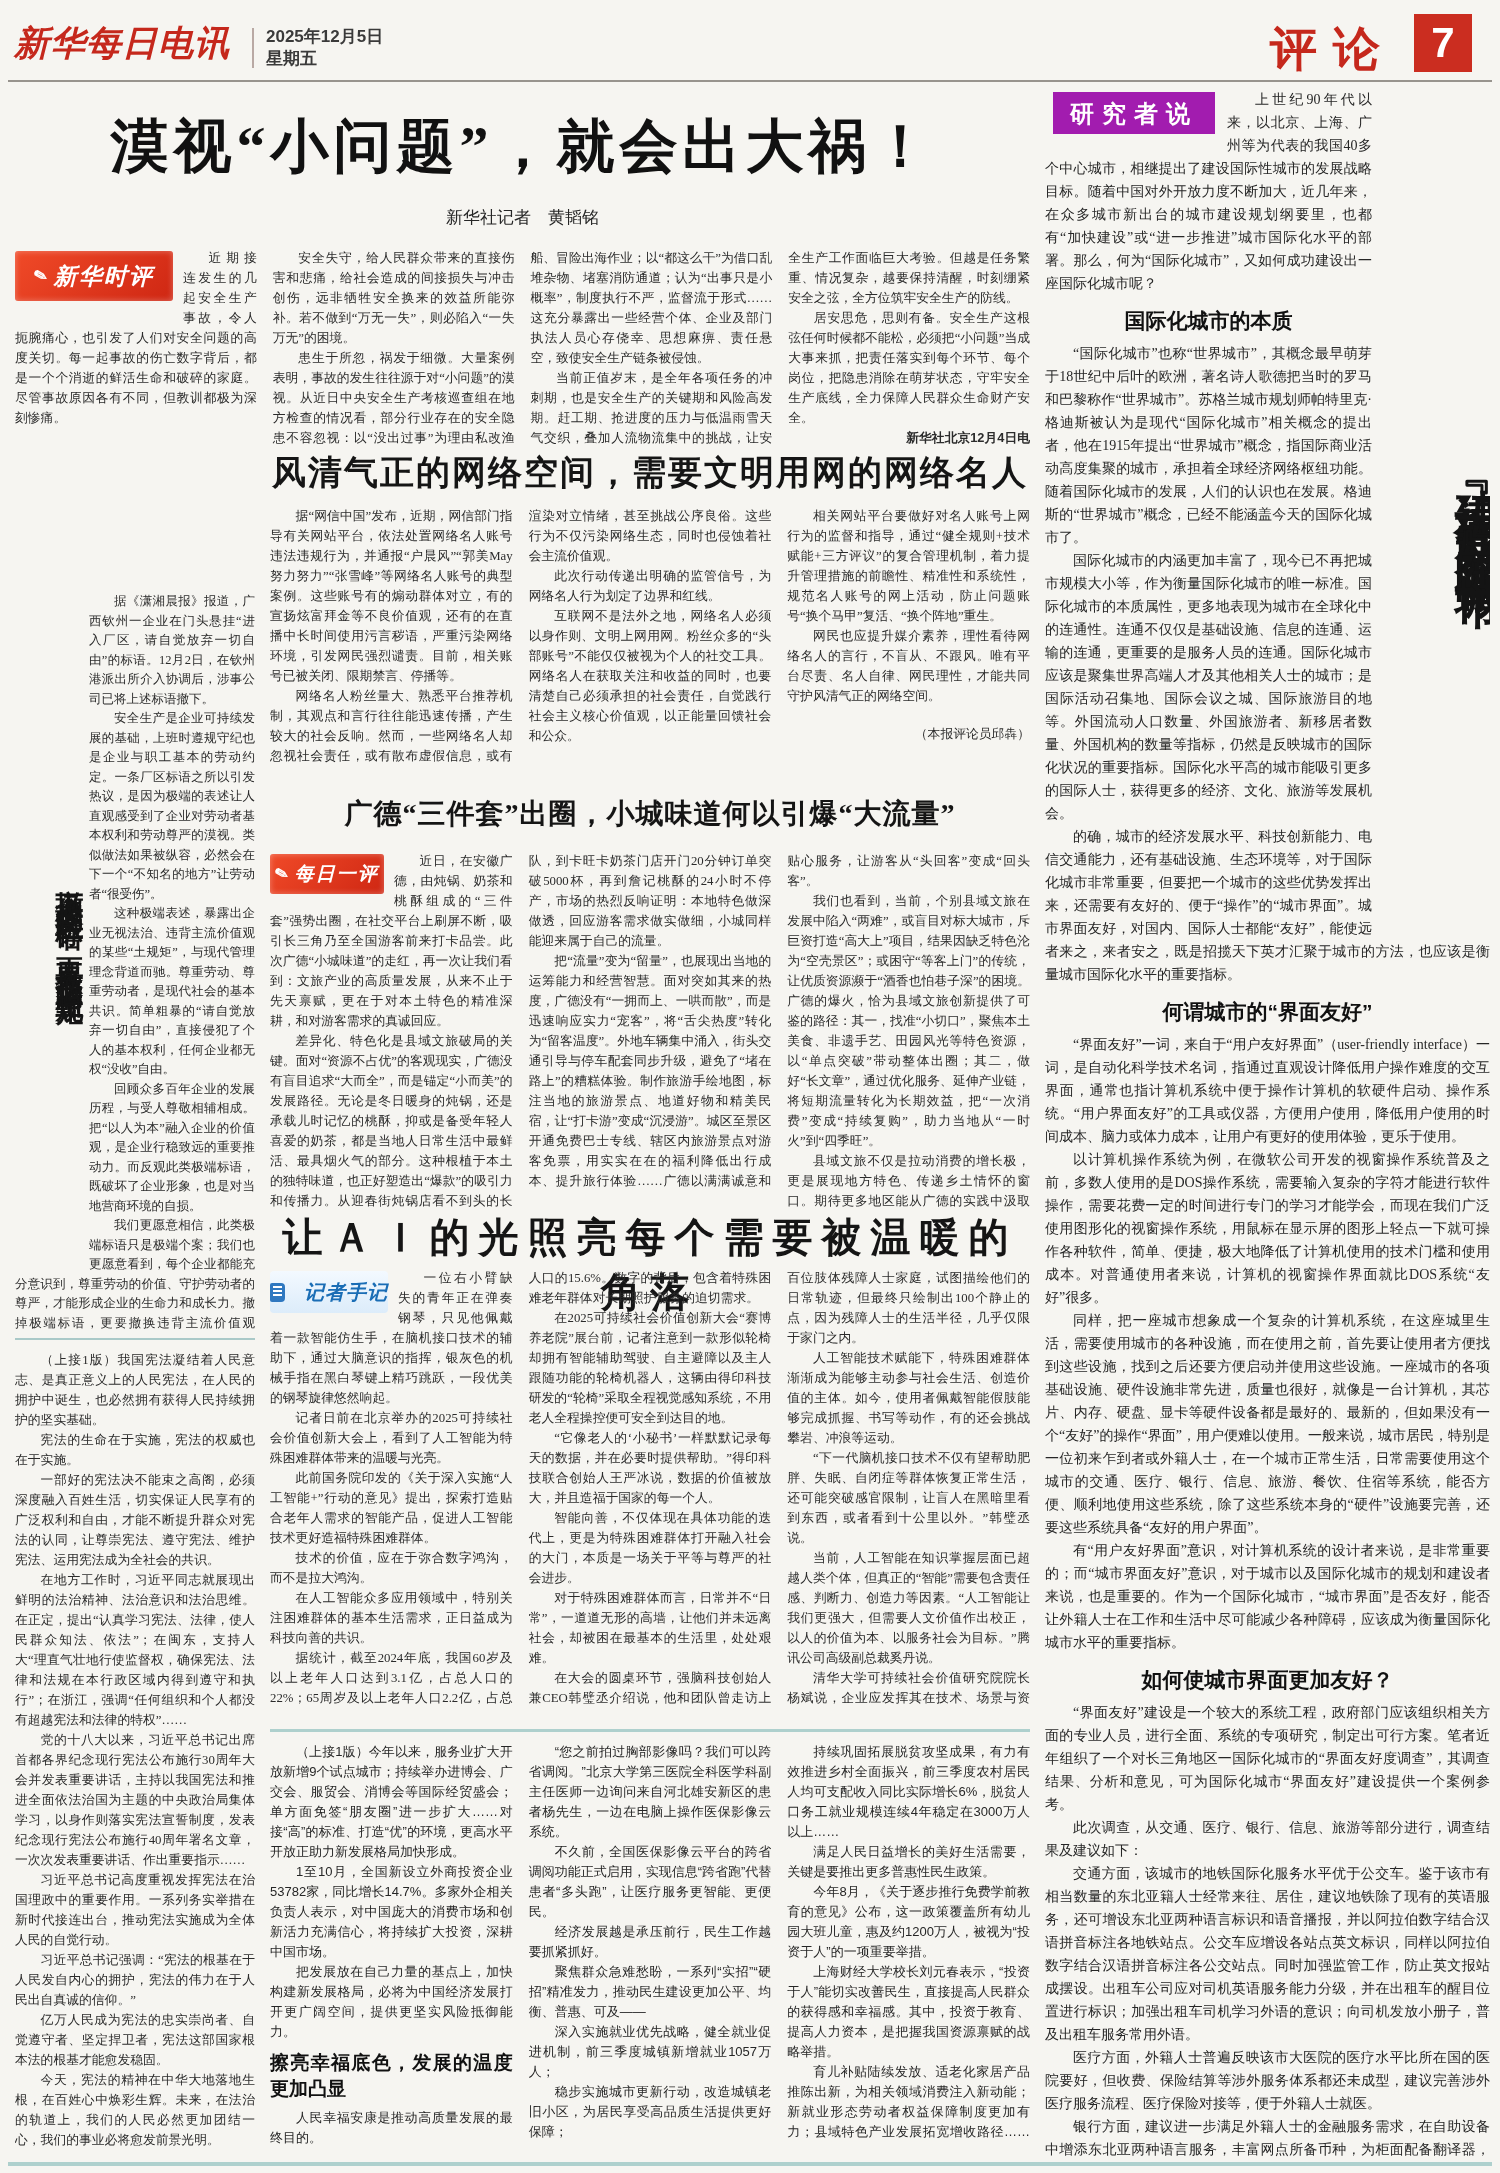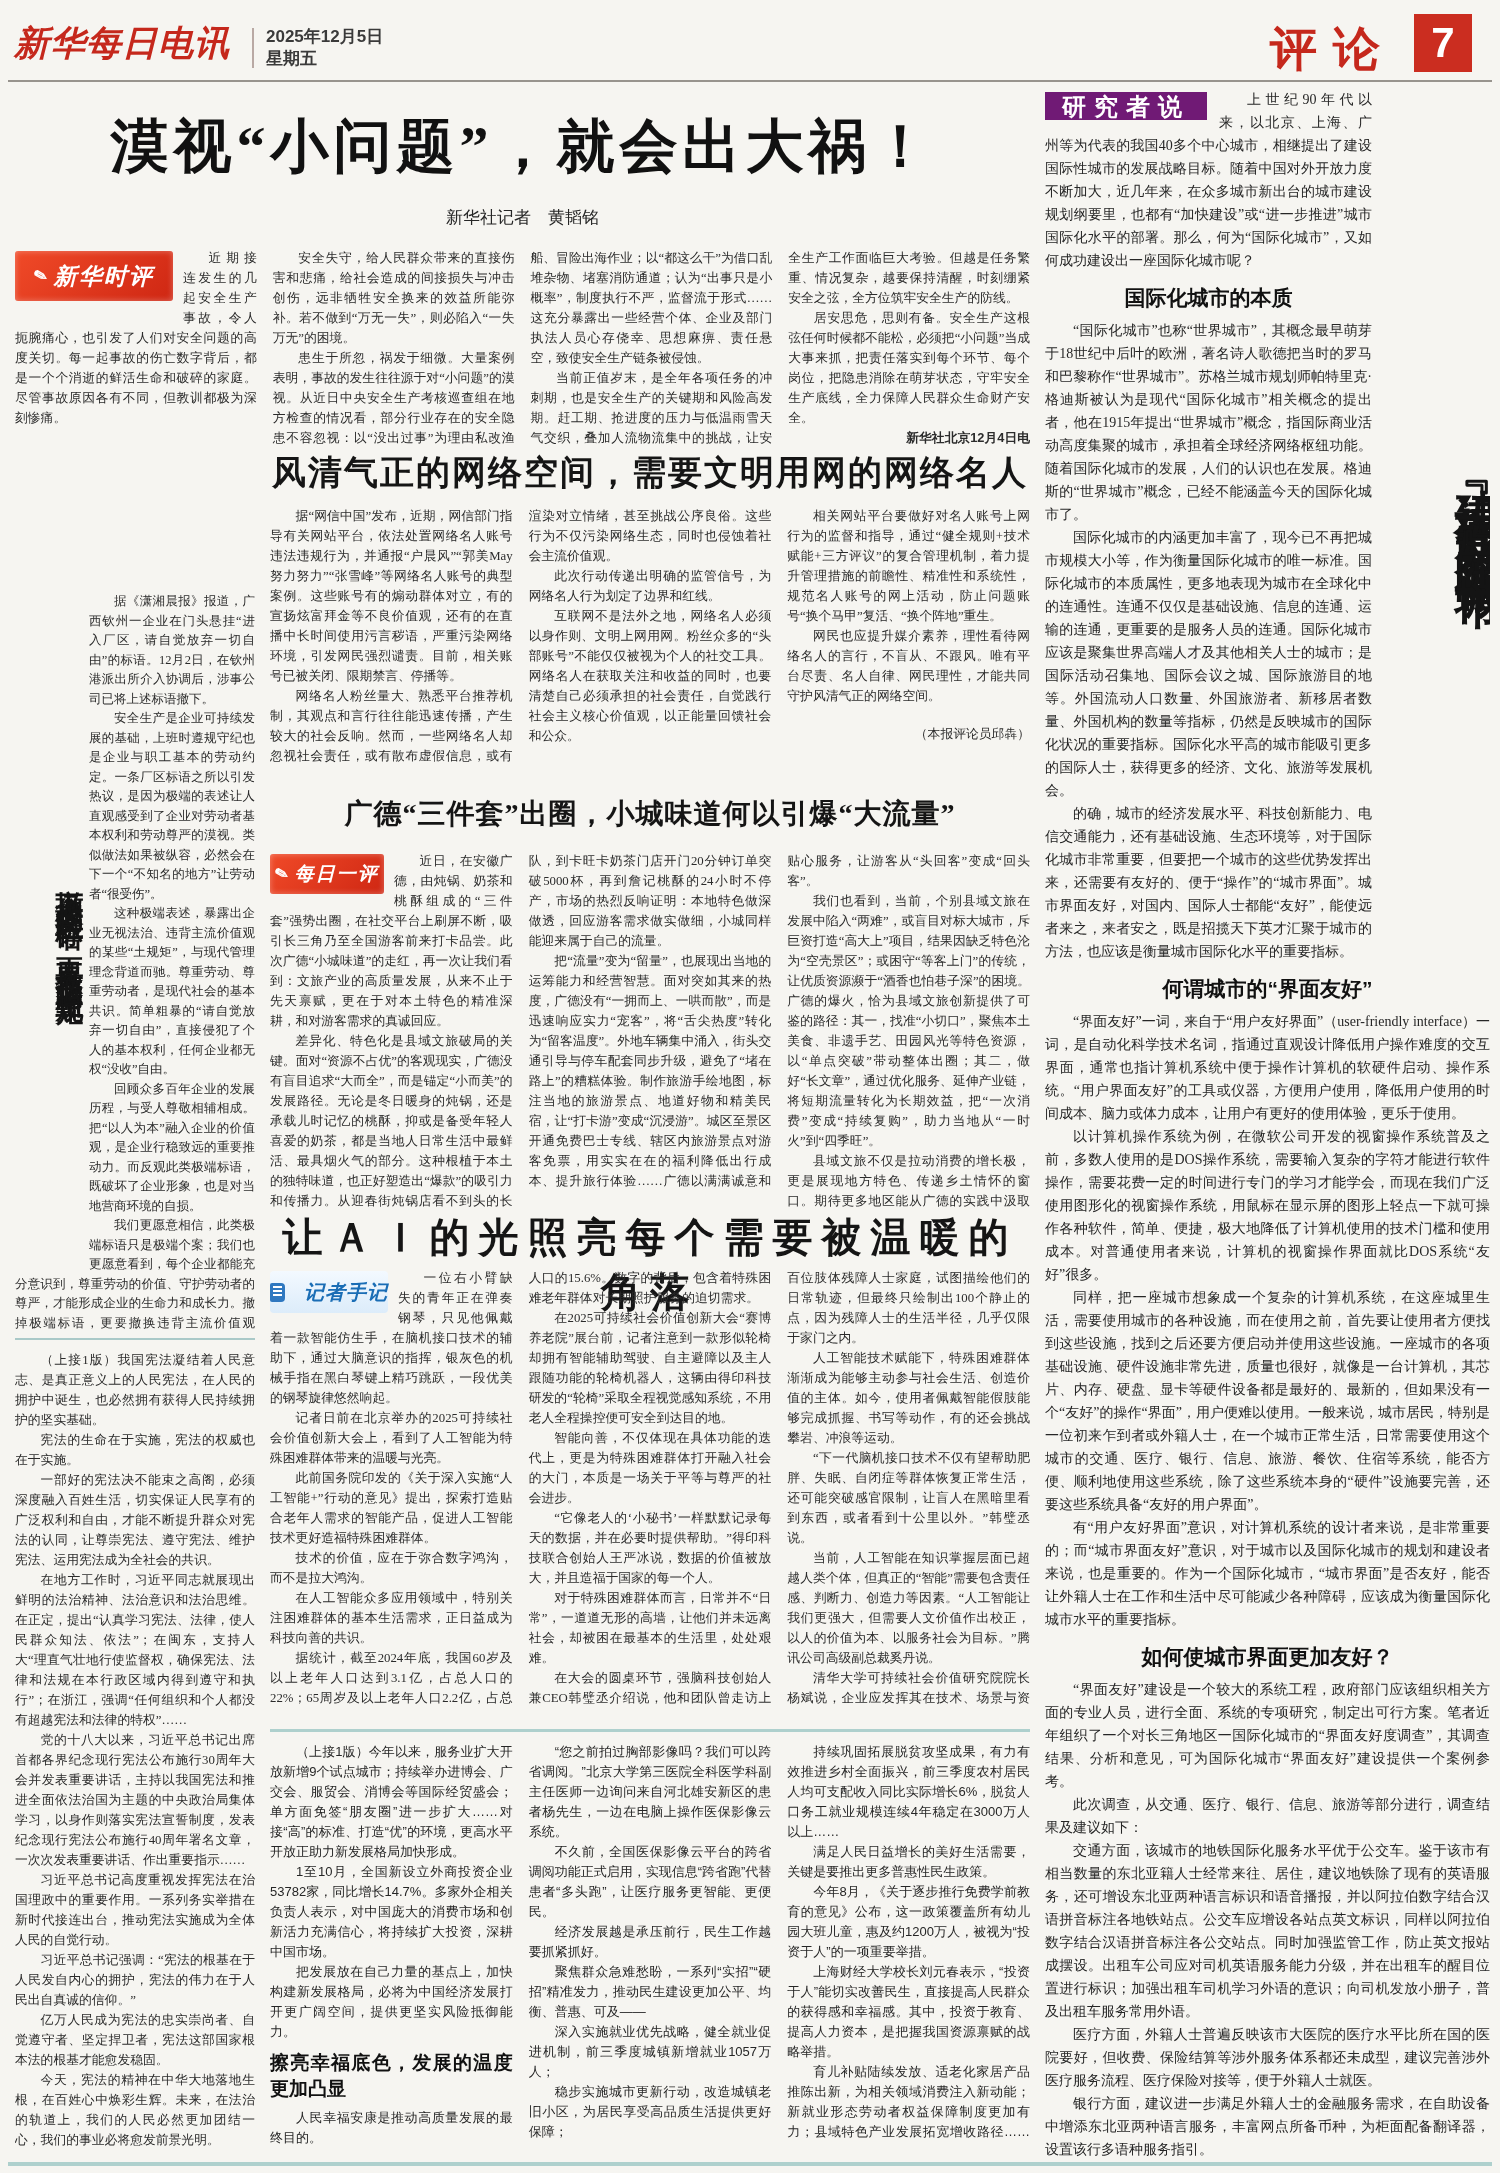--- a/index.html
+++ b/index.html
@@ -42,21 +42,21 @@
   .badge-red .pen{font-style:normal;font-size:16px;margin-right:4px;transform:rotate(-15deg);}
   .badge-blue{float:left;width:118px;height:42px;margin:3px 10px 6px 0;
         background:linear-gradient(180deg,#f3f9ff,#dcecfa);border-radius:4px;
         color:#1a6db5;display:flex;align-items:center;justify-content:space-between;
         font-size:20px;font-weight:bold;font-style:italic;letter-spacing:1px;
         font-family:"Liberation Sans",sans-serif;}
   .badge-blue .book{width:15px;height:19px;background:#2f78c0;border-radius:2px 4px 4px 2px;
         margin-right:5px;position:relative;}
   .badge-blue .book:after{content:"";position:absolute;left:3px;top:3px;width:9px;height:2px;
         background:#fff;box-shadow:0 4px 0 #fff,0 8px 0 #fff;}
-  .badge-brown{float:left;width:162px;height:28px;margin:4px 12px 6px 0;background:#701a75;
+  .badge-brown{float:left;width:162px;height:42px;margin:4px 12px 6px 8px;background:#a21caf;
         color:#fff;display:flex;align-items:center;justify-content:center;font-size:24px;
         font-weight:bold;letter-spacing:8px;font-family:"Liberation Sans",sans-serif;}
 
   
   .headline-main{position:absolute;left:15px;top:108px;width:1015px;text-align:center;
         font-size:58px;font-weight:bold;letter-spacing:5px;color:#111;}
   .byline{position:absolute;left:15px;top:206px;width:1015px;text-align:center;font-size:17px;}
   .h2line{position:absolute;font-weight:bold;color:#151515;text-align:center;}
 
   
@@ -170,22 +170,22 @@
       <span>记者手记</span>
     </div>
     <div>
         <p class="para">一位右小臂缺失的青年正在弹奏钢琴，只见他佩戴着一款智能仿生手，在脑机接口技术的辅助下，通过大脑意识的指挥，银灰色的机械手指在黑白琴键上精巧跳跃，一段优美的钢琴旋律悠然响起。</p>
         <p class="para">记者日前在北京举办的2025可持续社会价值创新大会上，看到了人工智能为特殊困难群体带来的温暖与光亮。</p>
         <p class="para">此前国务院印发的《关于深入实施“人工智能+”行动的意见》提出，探索打造贴合老年人需求的智能产品，促进人工智能技术更好造福特殊困难群体。</p>
         <p class="para">技术的价值，应在于弥合数字鸿沟，而不是拉大鸿沟。</p>
         <p class="para">在人工智能众多应用领域中，特别关注困难群体的基本生活需求，正日益成为科技向善的共识。</p>
         <p class="para">据统计，截至2024年底，我国60岁及以上老年人口达到3.1亿，占总人口的22%；65周岁及以上老年人口2.2亿，占总人口的15.6%。数字的背后，包含着特殊困难老年群体对长期照护服务的迫切需求。</p>
         <p class="para">在2025可持续社会价值创新大会“赛博养老院”展台前，记者注意到一款形似轮椅却拥有智能辅助驾驶、自主避障以及主人跟随功能的轮椅机器人，这辆由得印科技研发的“轮椅”采取全程视觉感知系统，不用老人全程操控便可安全到达目的地。</p>
+        <p class="para">“它像老人的‘小秘书’一样默默记录每天的数据，并在必要时提供帮助。”得印科技联合创始人王严冰说，数据的价值被放大，并且造福于国家的每一个人。</p>
         <p class="para">智能向善，不仅体现在具体功能的迭代上，更是为特殊困难群体打开融入社会的大门，本质是一场关于平等与尊严的社会进步。</p>
-        <p class="para">“它像老人的‘小秘书’一样默默记录每天的数据，并在必要时提供帮助。”得印科技联合创始人王严冰说，数据的价值被放大，并且造福于国家的每一个人。</p>
         <p class="para">对于特殊困难群体而言，日常并不“日常”，一道道无形的高墙，让他们并未远离社会，却被困在最基本的生活里，处处艰难。</p>
         <p class="para">在大会的圆桌环节，强脑科技创始人兼CEO韩璧丞介绍说，他和团队曾走访上百位肢体残障人士家庭，试图描绘他们的日常轨迹，但最终只绘制出100个静止的点，因为残障人士的生活半径，几乎仅限于家门之内。</p>
         <p class="para">人工智能技术赋能下，特殊困难群体渐渐成为能够主动参与社会生活、创造价值的主体。如今，使用者佩戴智能假肢能够完成抓握、书写等动作，有的还会挑战攀岩、冲浪等运动。</p>
         <p class="para">“下一代脑机接口技术不仅有望帮助肥胖、失眠、自闭症等群体恢复正常生活，还可能突破感官限制，让盲人在黑暗里看到东西，或者看到十公里以外。”韩璧丞说。</p>
         <p class="para">当前，人工智能在知识掌握层面已超越人类个体，但真正的“智能”需要包含责任感、判断力、创造力等因素。“人工智能让我们更强大，但需要人文价值作出校正，以人的价值为本、以服务社会为目标。”腾讯公司高级副总裁奚丹说。</p>
         <p class="para">清华大学可持续社会价值研究院院长杨斌说，企业应发挥其在技术、场景与资源方面的优势，主动推进社会性的“技能再造”，这既是民众所需、政府所望，也是企业贡献社会价值、助力平稳转型的关键路径。</p>
       </div>
 
   </div>
 

